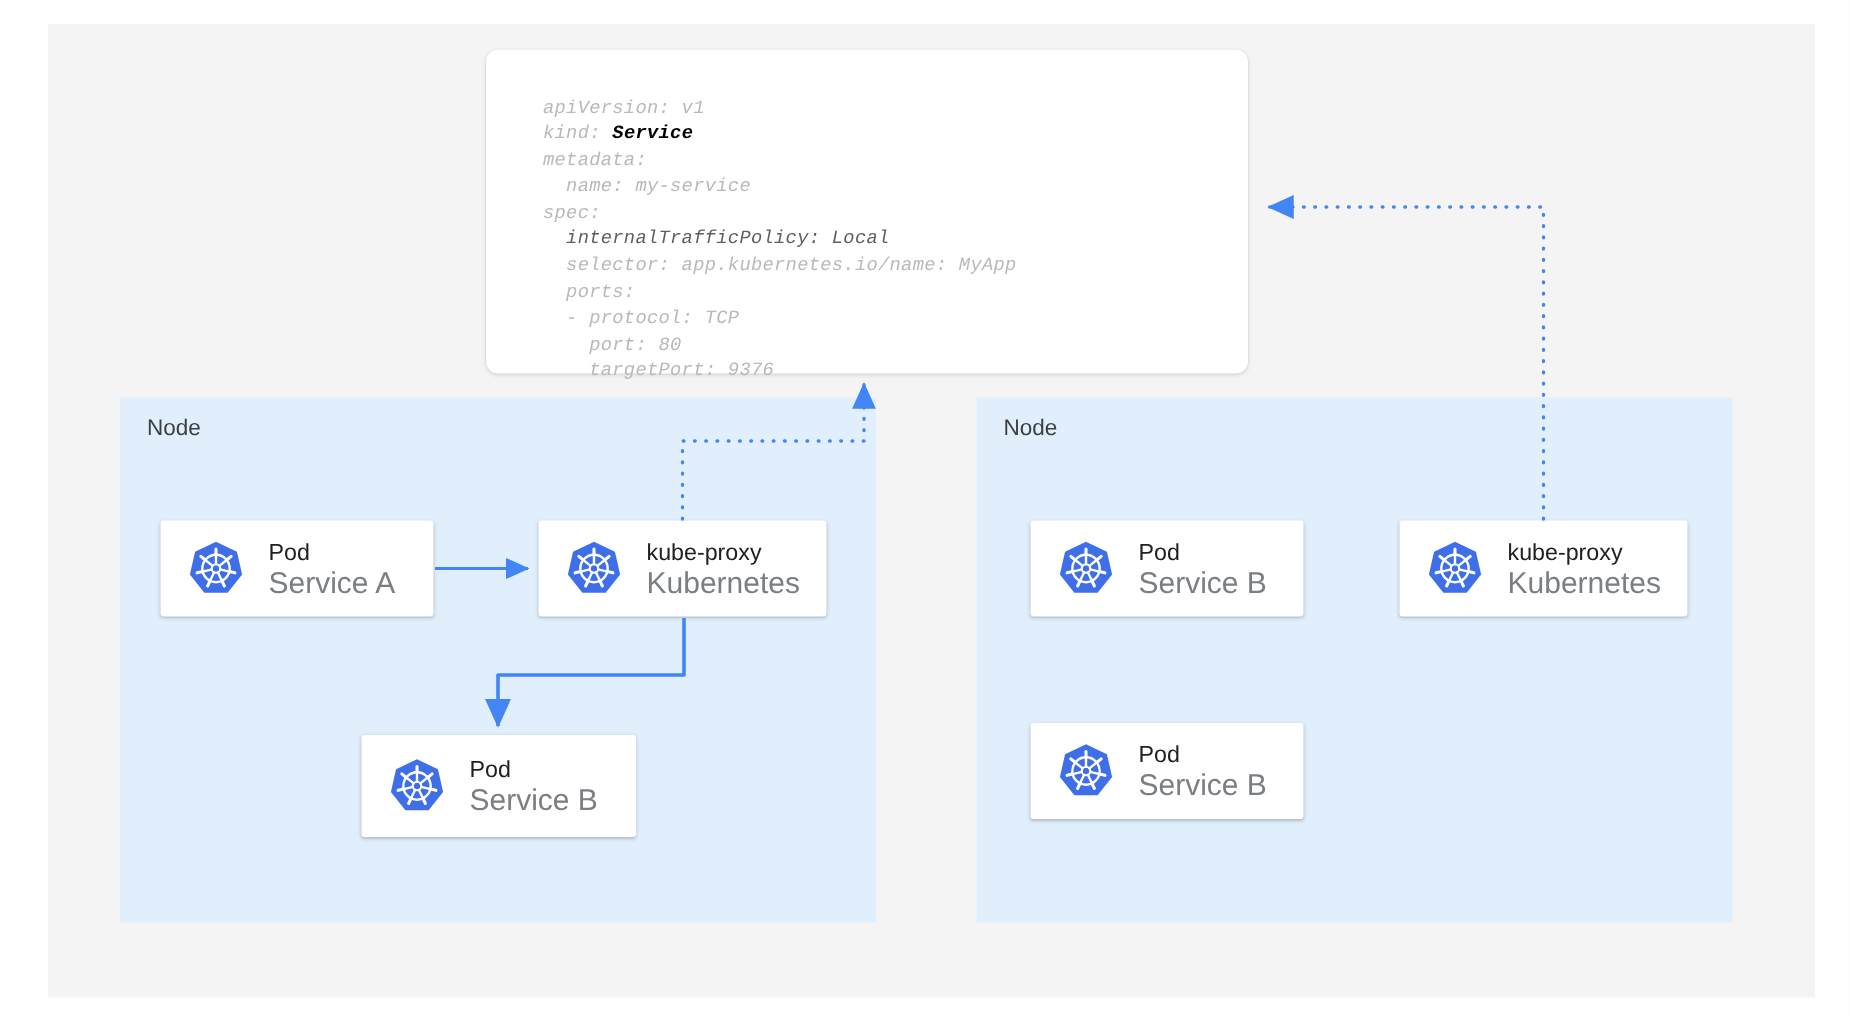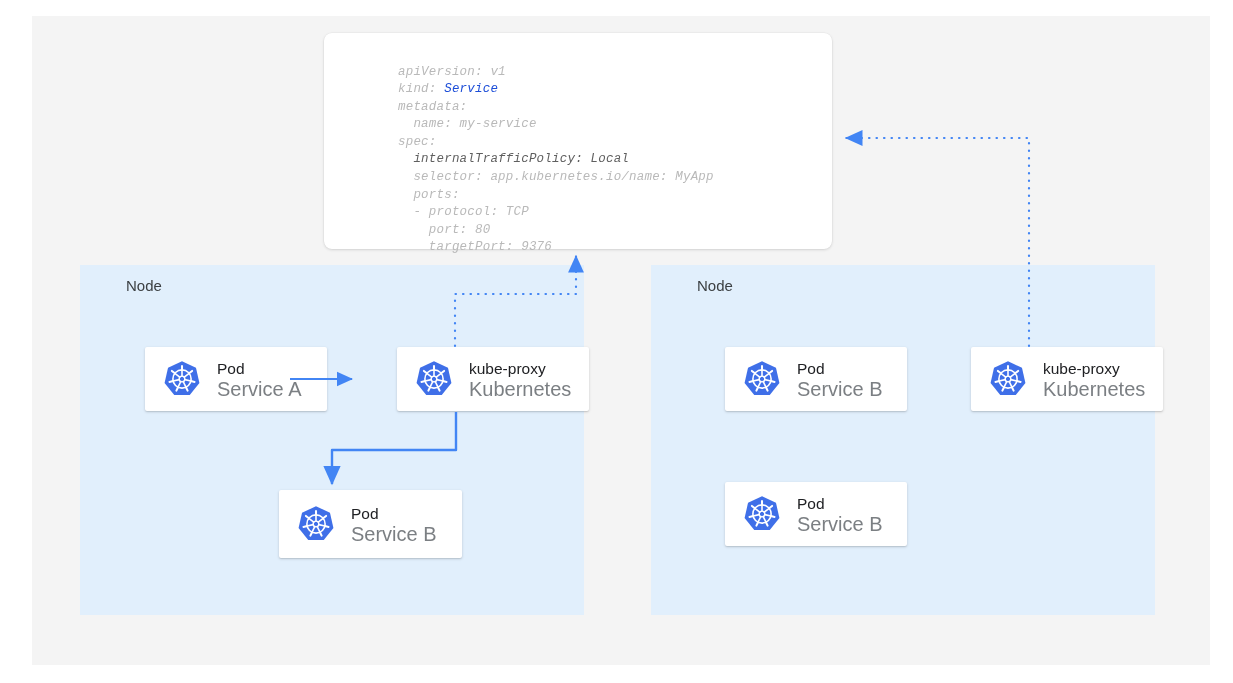--- a/index.html
+++ b/index.html
@@ -38,59 +38,57 @@
     box-sizing: border-box;
     padding: 18px 0 0 0;
   }
   #yaml-code {
     font-family: "Liberation Mono", "DejaVu Sans Mono", monospace;
     font-style: italic;
     font-size: 12.5px;
     line-height: 17.6px;
     color: #b9b9b9;
     white-space: pre;
-    padding-left: 74px;
+    padding-left: 38px;
     letter-spacing: 0.2px;
   }
   .yaml-line { display: block; height: 17.6px; }
   .yaml-line .b {
-    font-weight: normal;
-    color: #1d4ed8;
+    font-weight: bold;
+    color: #000000;
   }
   .yaml-line.bold-line {
     font-weight: normal;
     color: #5f5f5f;
   }
 
   
   .node {
     position: absolute;
     background: #e1effc;
   }
   #node-left  { left: 80px;  top: 265px; width: 504px; height: 350px; }
   #node-right { left: 651px; top: 265px; width: 504px; height: 350px; }
   .node-label {
     position: absolute;
     left: 18px;
     top: 12px;
     font-size: 15px;
     color: #3c4043;
-    margin-left: 28px;
   }
 
   
   .card {
     position: absolute;
     background: #ffffff;
     border-radius: 2px;
     box-shadow: 0 1px 3px rgba(0,0,0,0.16), 0 1px 1px rgba(0,0,0,0.07);
     display: flex;
     align-items: center;
     box-sizing: border-box;
-    margin-left: 38px;
   }
   .card-icon {
     width: 38px;
     height: 38px;
     margin-left: 18px;
     margin-right: 16px;
     flex: 0 0 auto;
   }
   .card-text { display: flex; flex-direction: column; justify-content: center; }
   .card-title {

